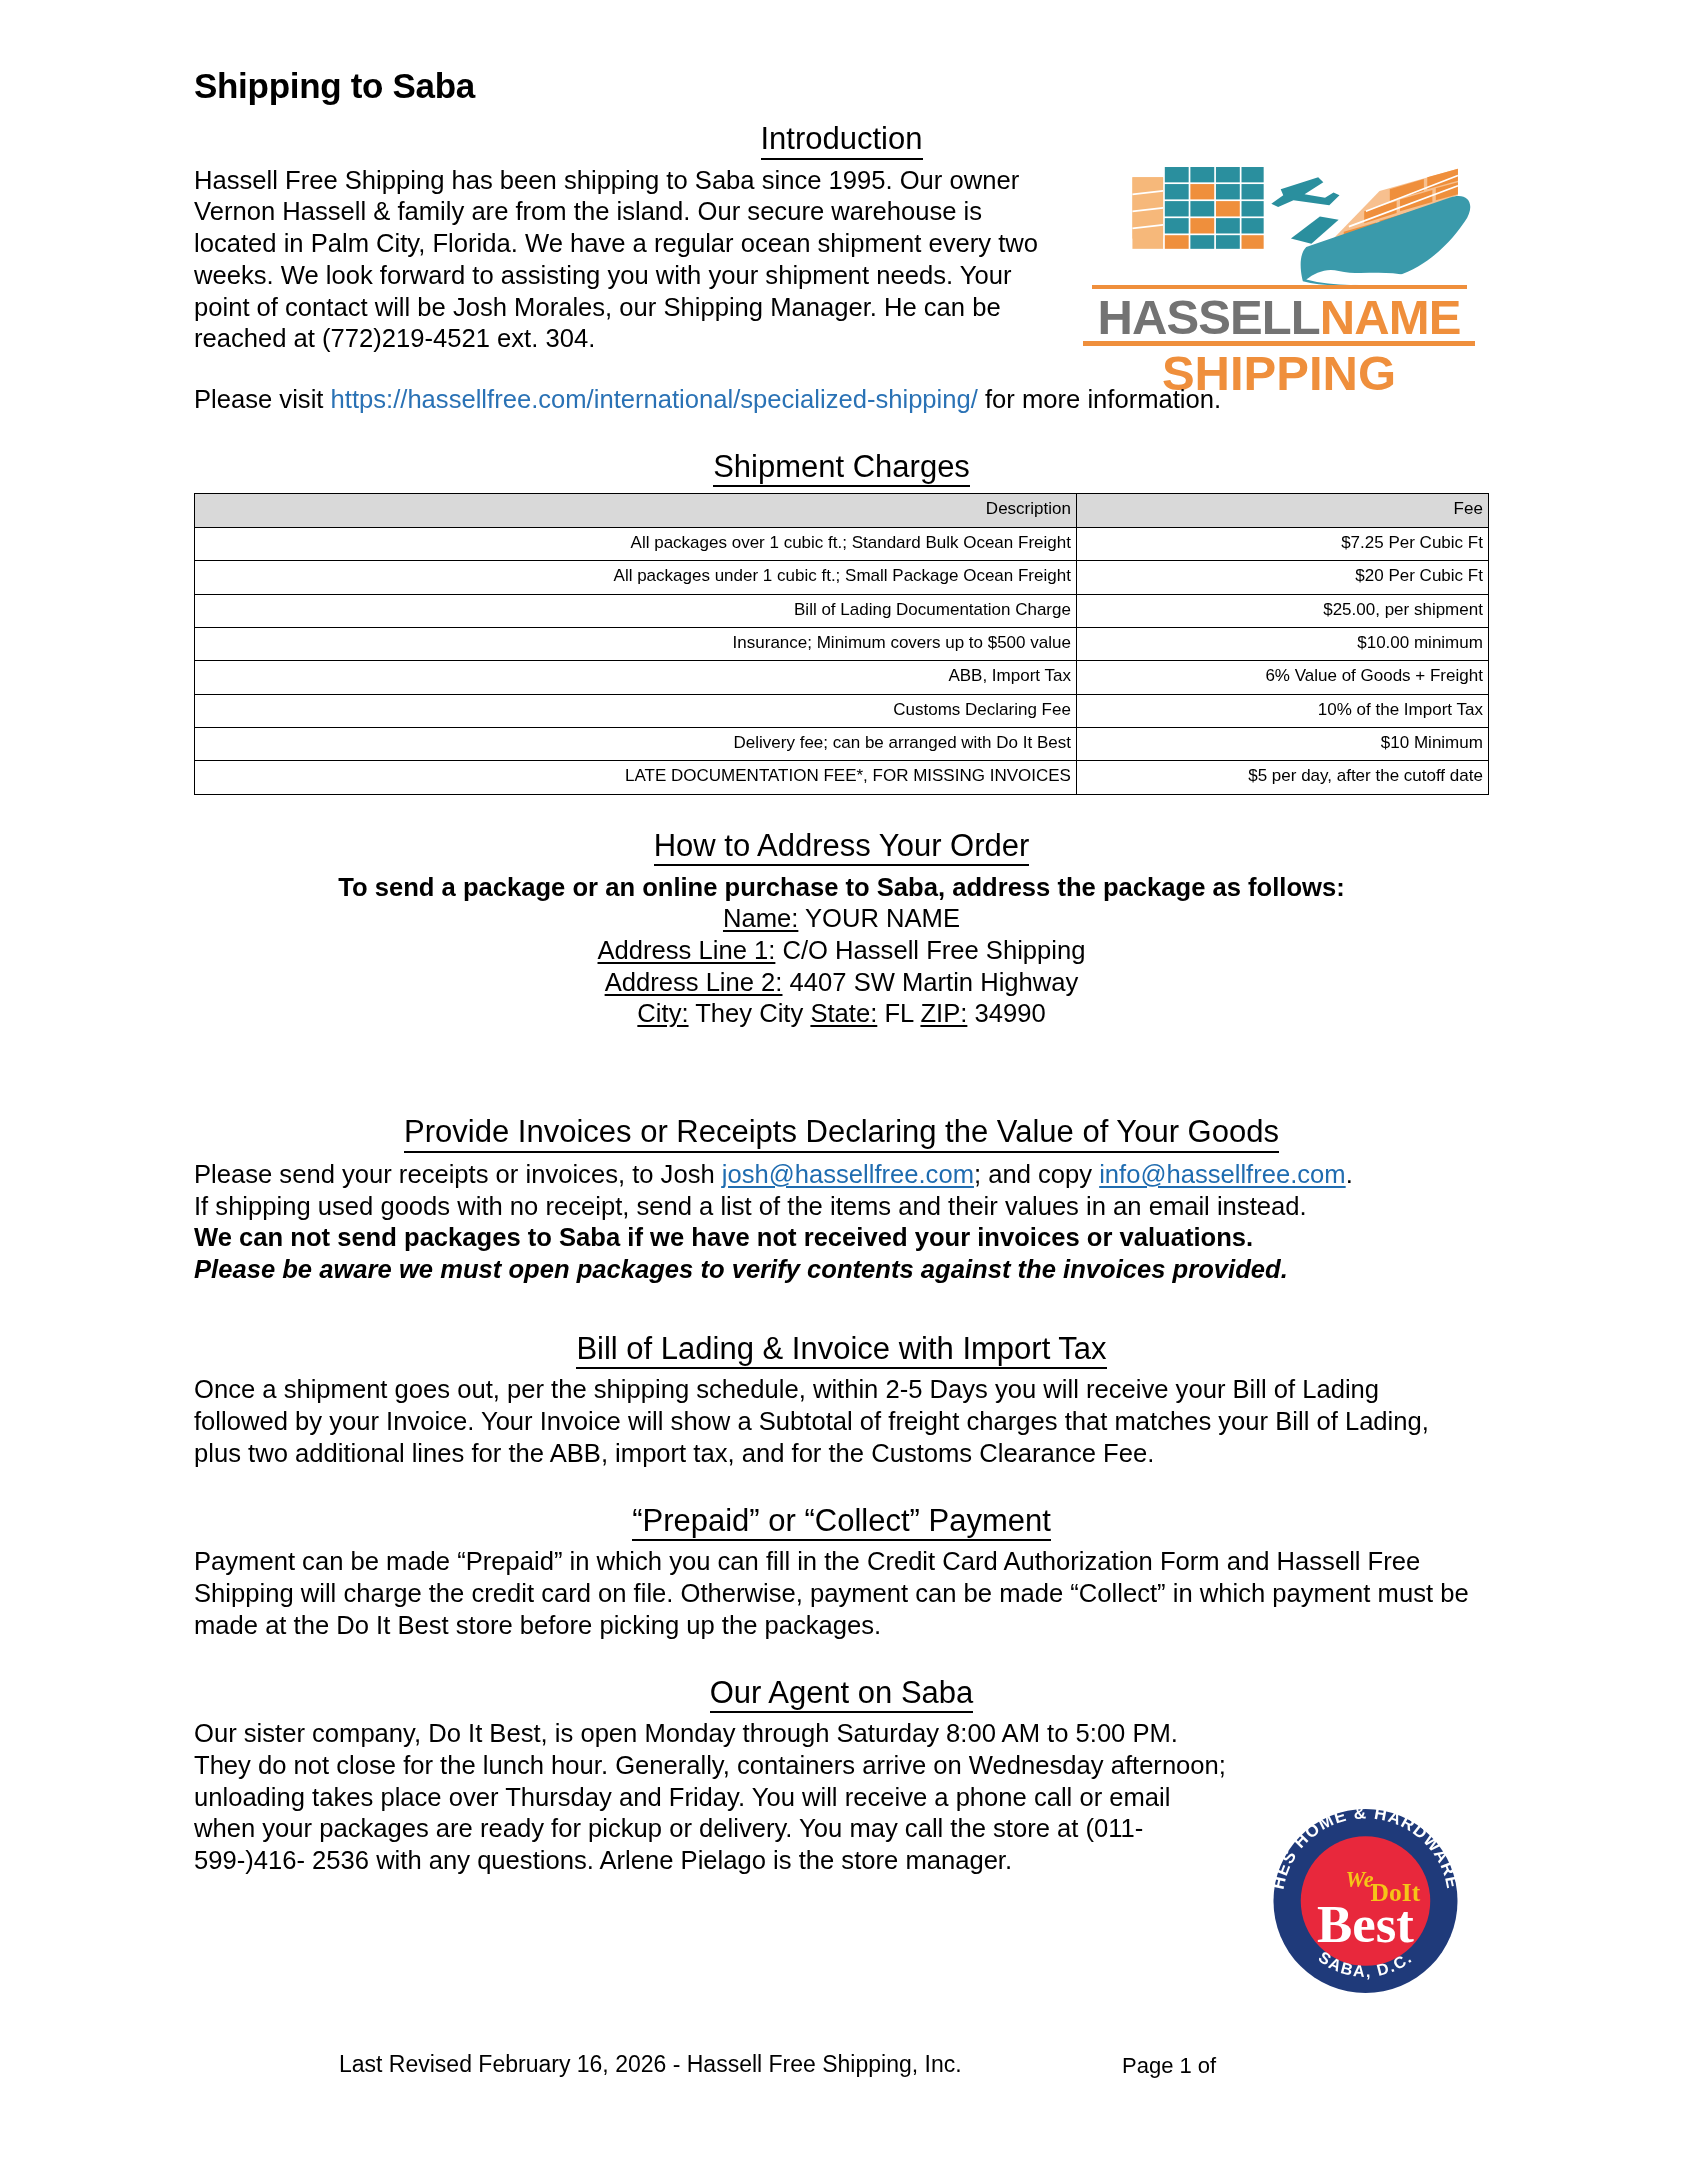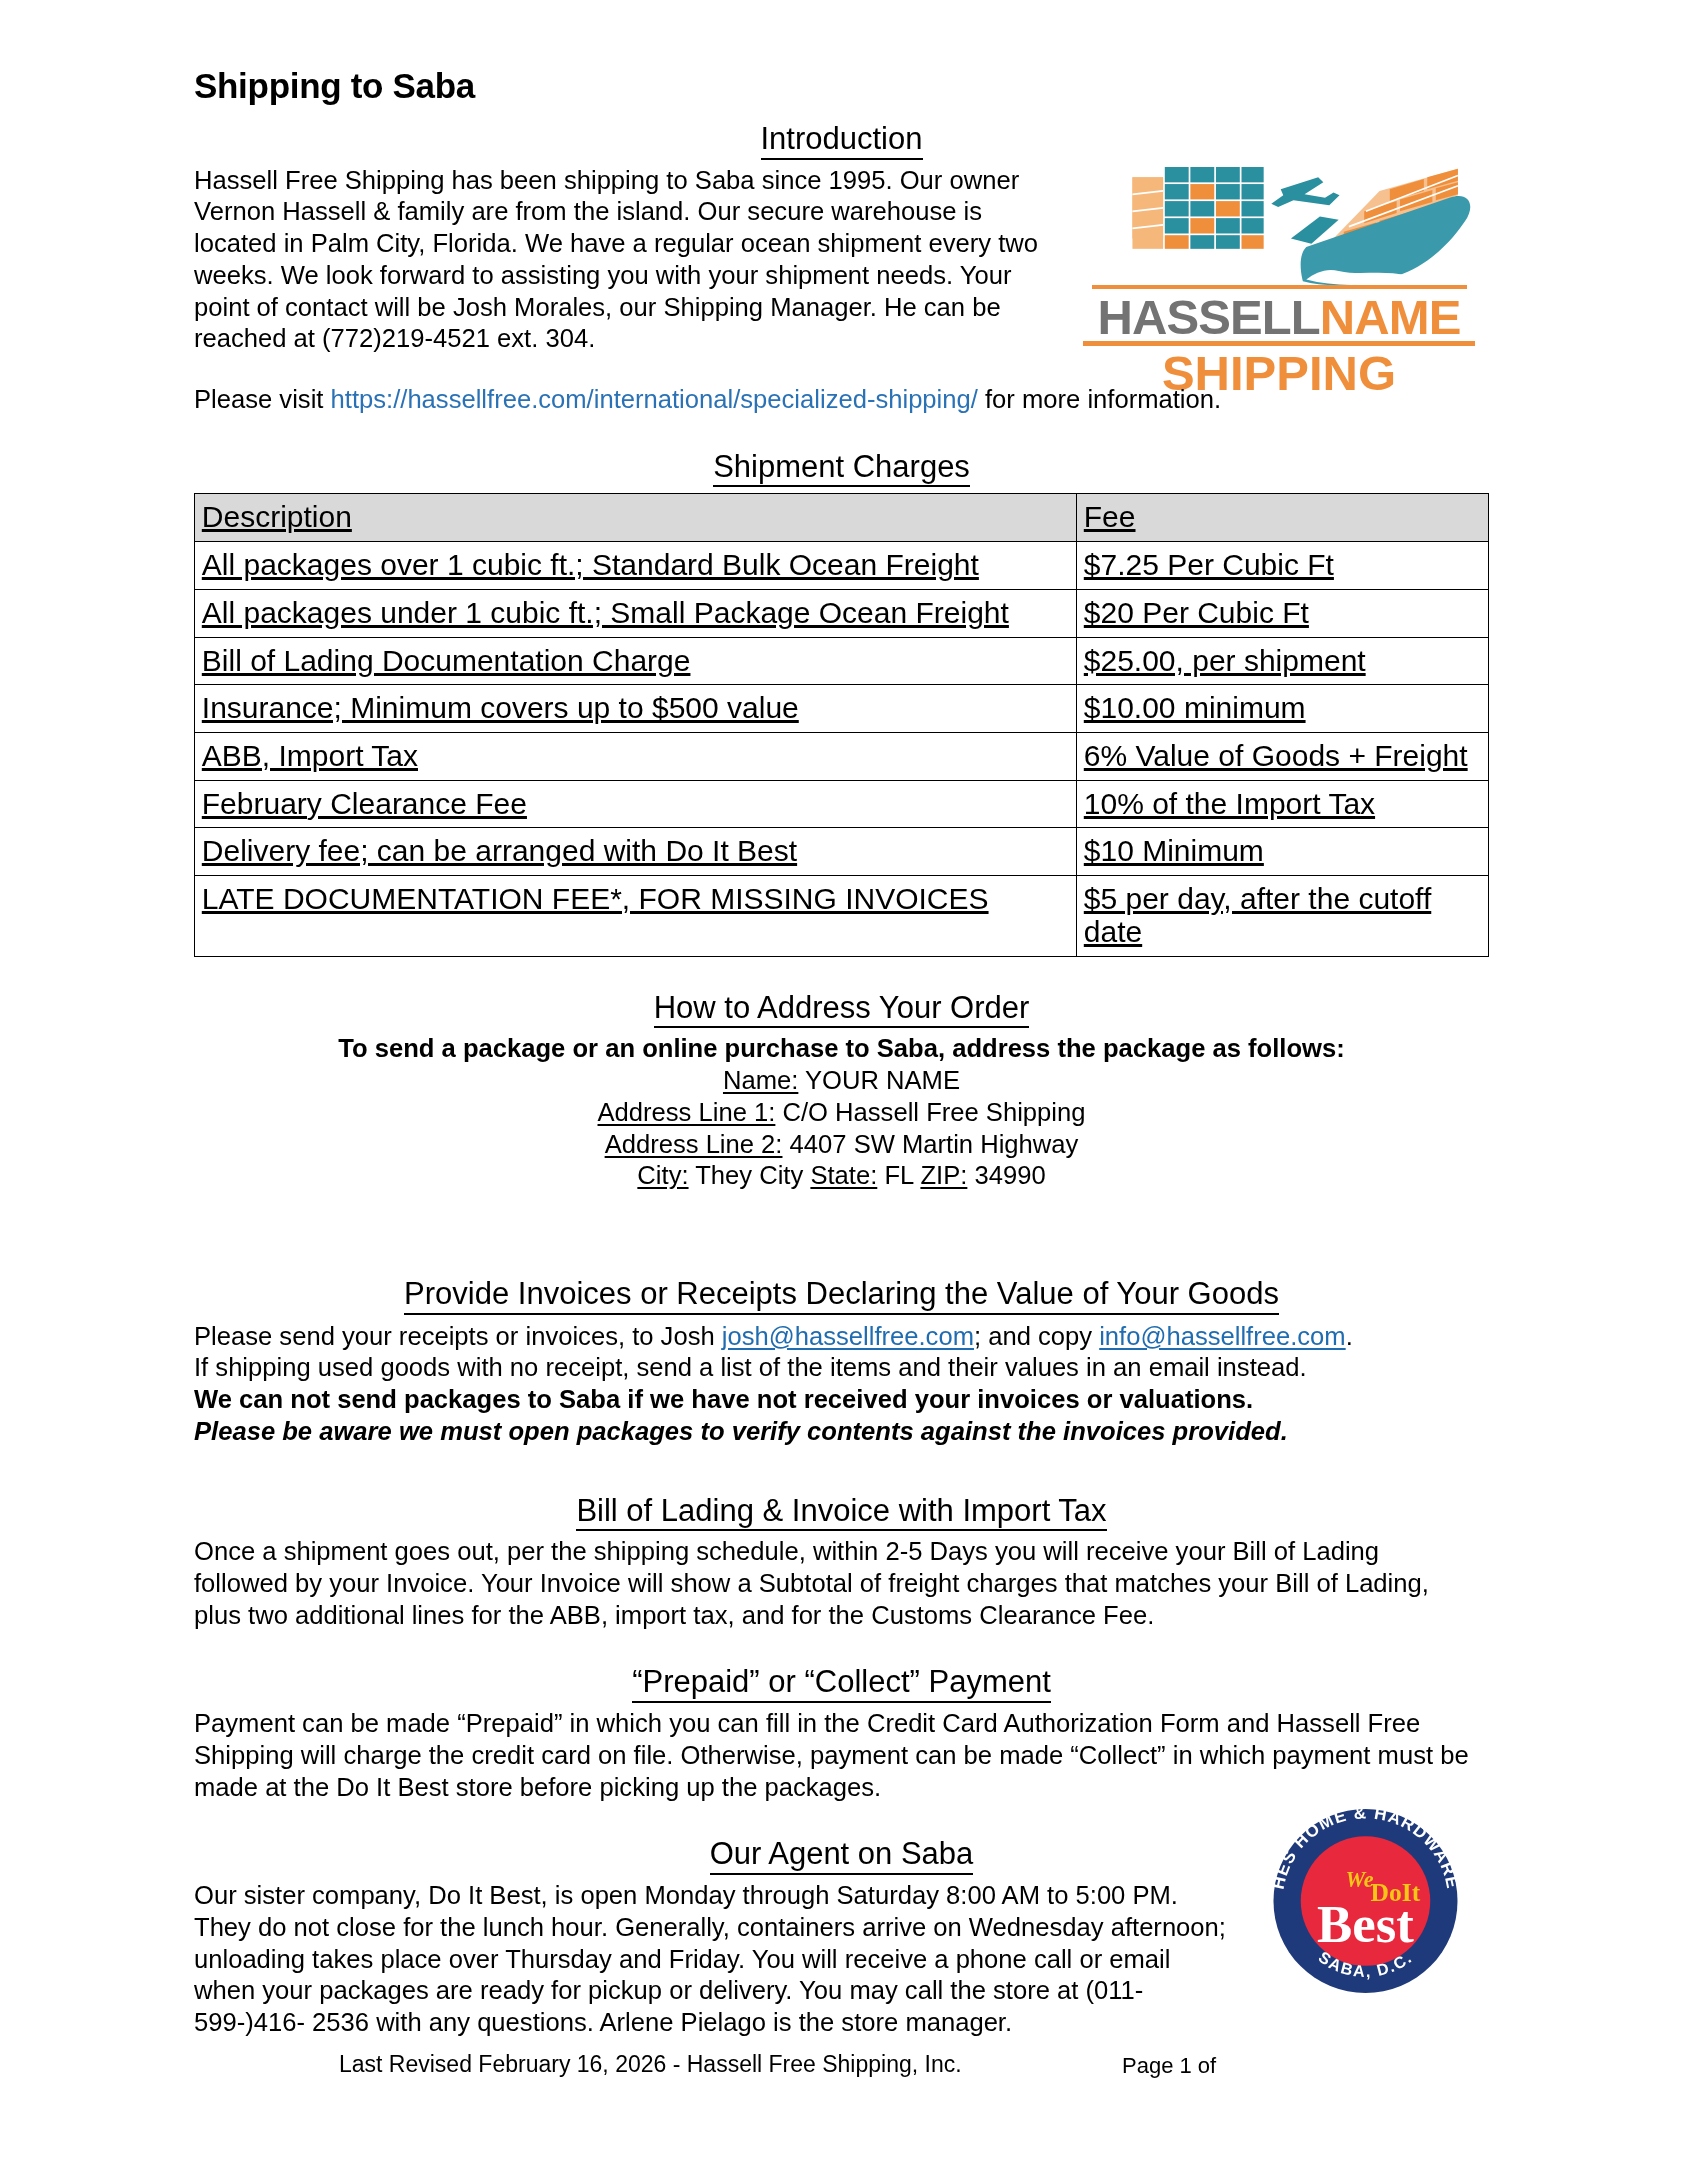--- a/index.html
+++ b/index.html
@@ -125,27 +125,26 @@
 
   
   table.charges {
     border-collapse: collapse;
     width: 1295px;
     margin: 0;
     table-layout: fixed;
   }
   table.charges th, table.charges td {
     border: 1.7px solid #000;
-    font-size: 30px;
+    font-size: 17px;
     font-weight: normal;
-    text-align: left;
+    text-align: right;
     padding: 6px 5.1px 7.7px 6.8px;
     line-height: 1.1;
     vertical-align: top;
-    text-decoration: underline;
   }
   table.charges th {
     background: #d9d9d9;
   }
   table.charges col.c1 { width: 882px; }
   table.charges col.c2 { width: 412px; }
 
   
   .footer {
     position: absolute;
@@ -323,21 +322,21 @@
         </tr>
         <tr>
           <td>Insurance; Minimum covers up to $500 value</td>
           <td>$10.00 minimum</td>
         </tr>
         <tr>
           <td>ABB, Import Tax</td>
           <td>6% Value of Goods + Freight</td>
         </tr>
         <tr>
-          <td>February Clearance Fee</td>
+          <td>Customs Declaring Fee</td>
           <td>10% of the Import Tax</td>
         </tr>
         <tr>
           <td>Delivery fee; can be arranged with Do It Best</td>
           <td>$10 Minimum</td>
         </tr>
         <tr>
           <td>LATE DOCUMENTATION FEE*, FOR MISSING INVOICES</td>
           <td>$5 per day, after the cutoff date</td>
         </tr>

